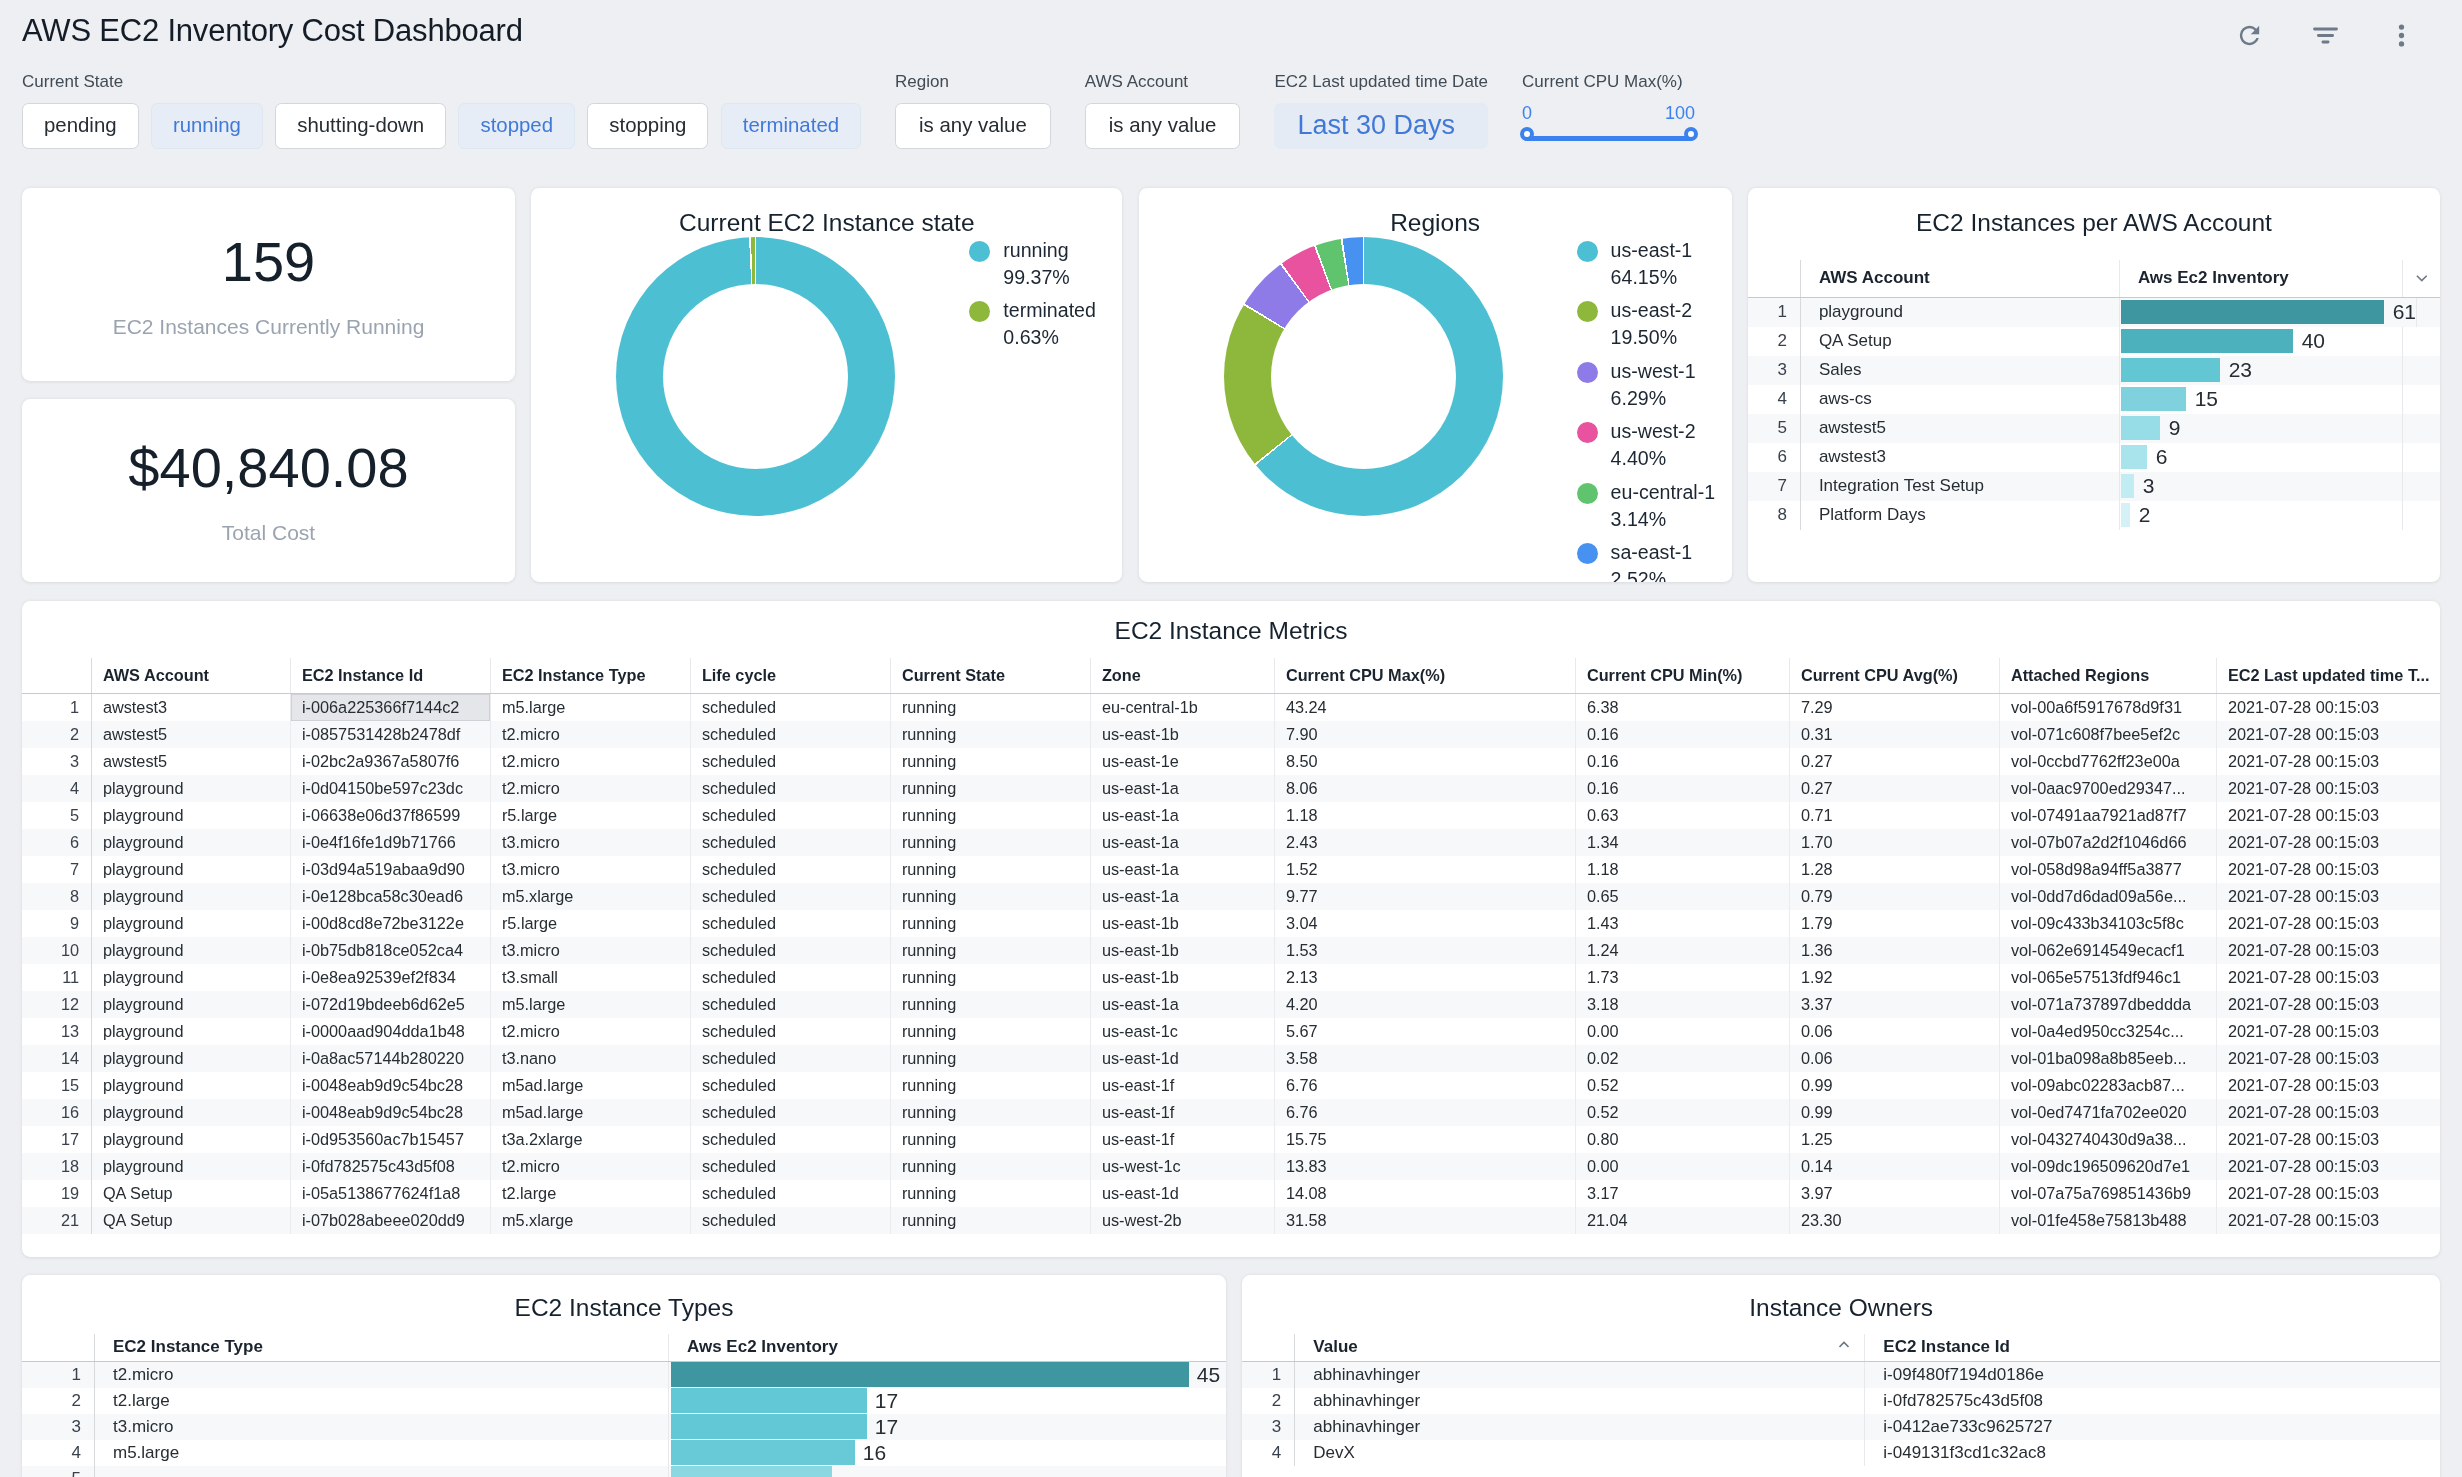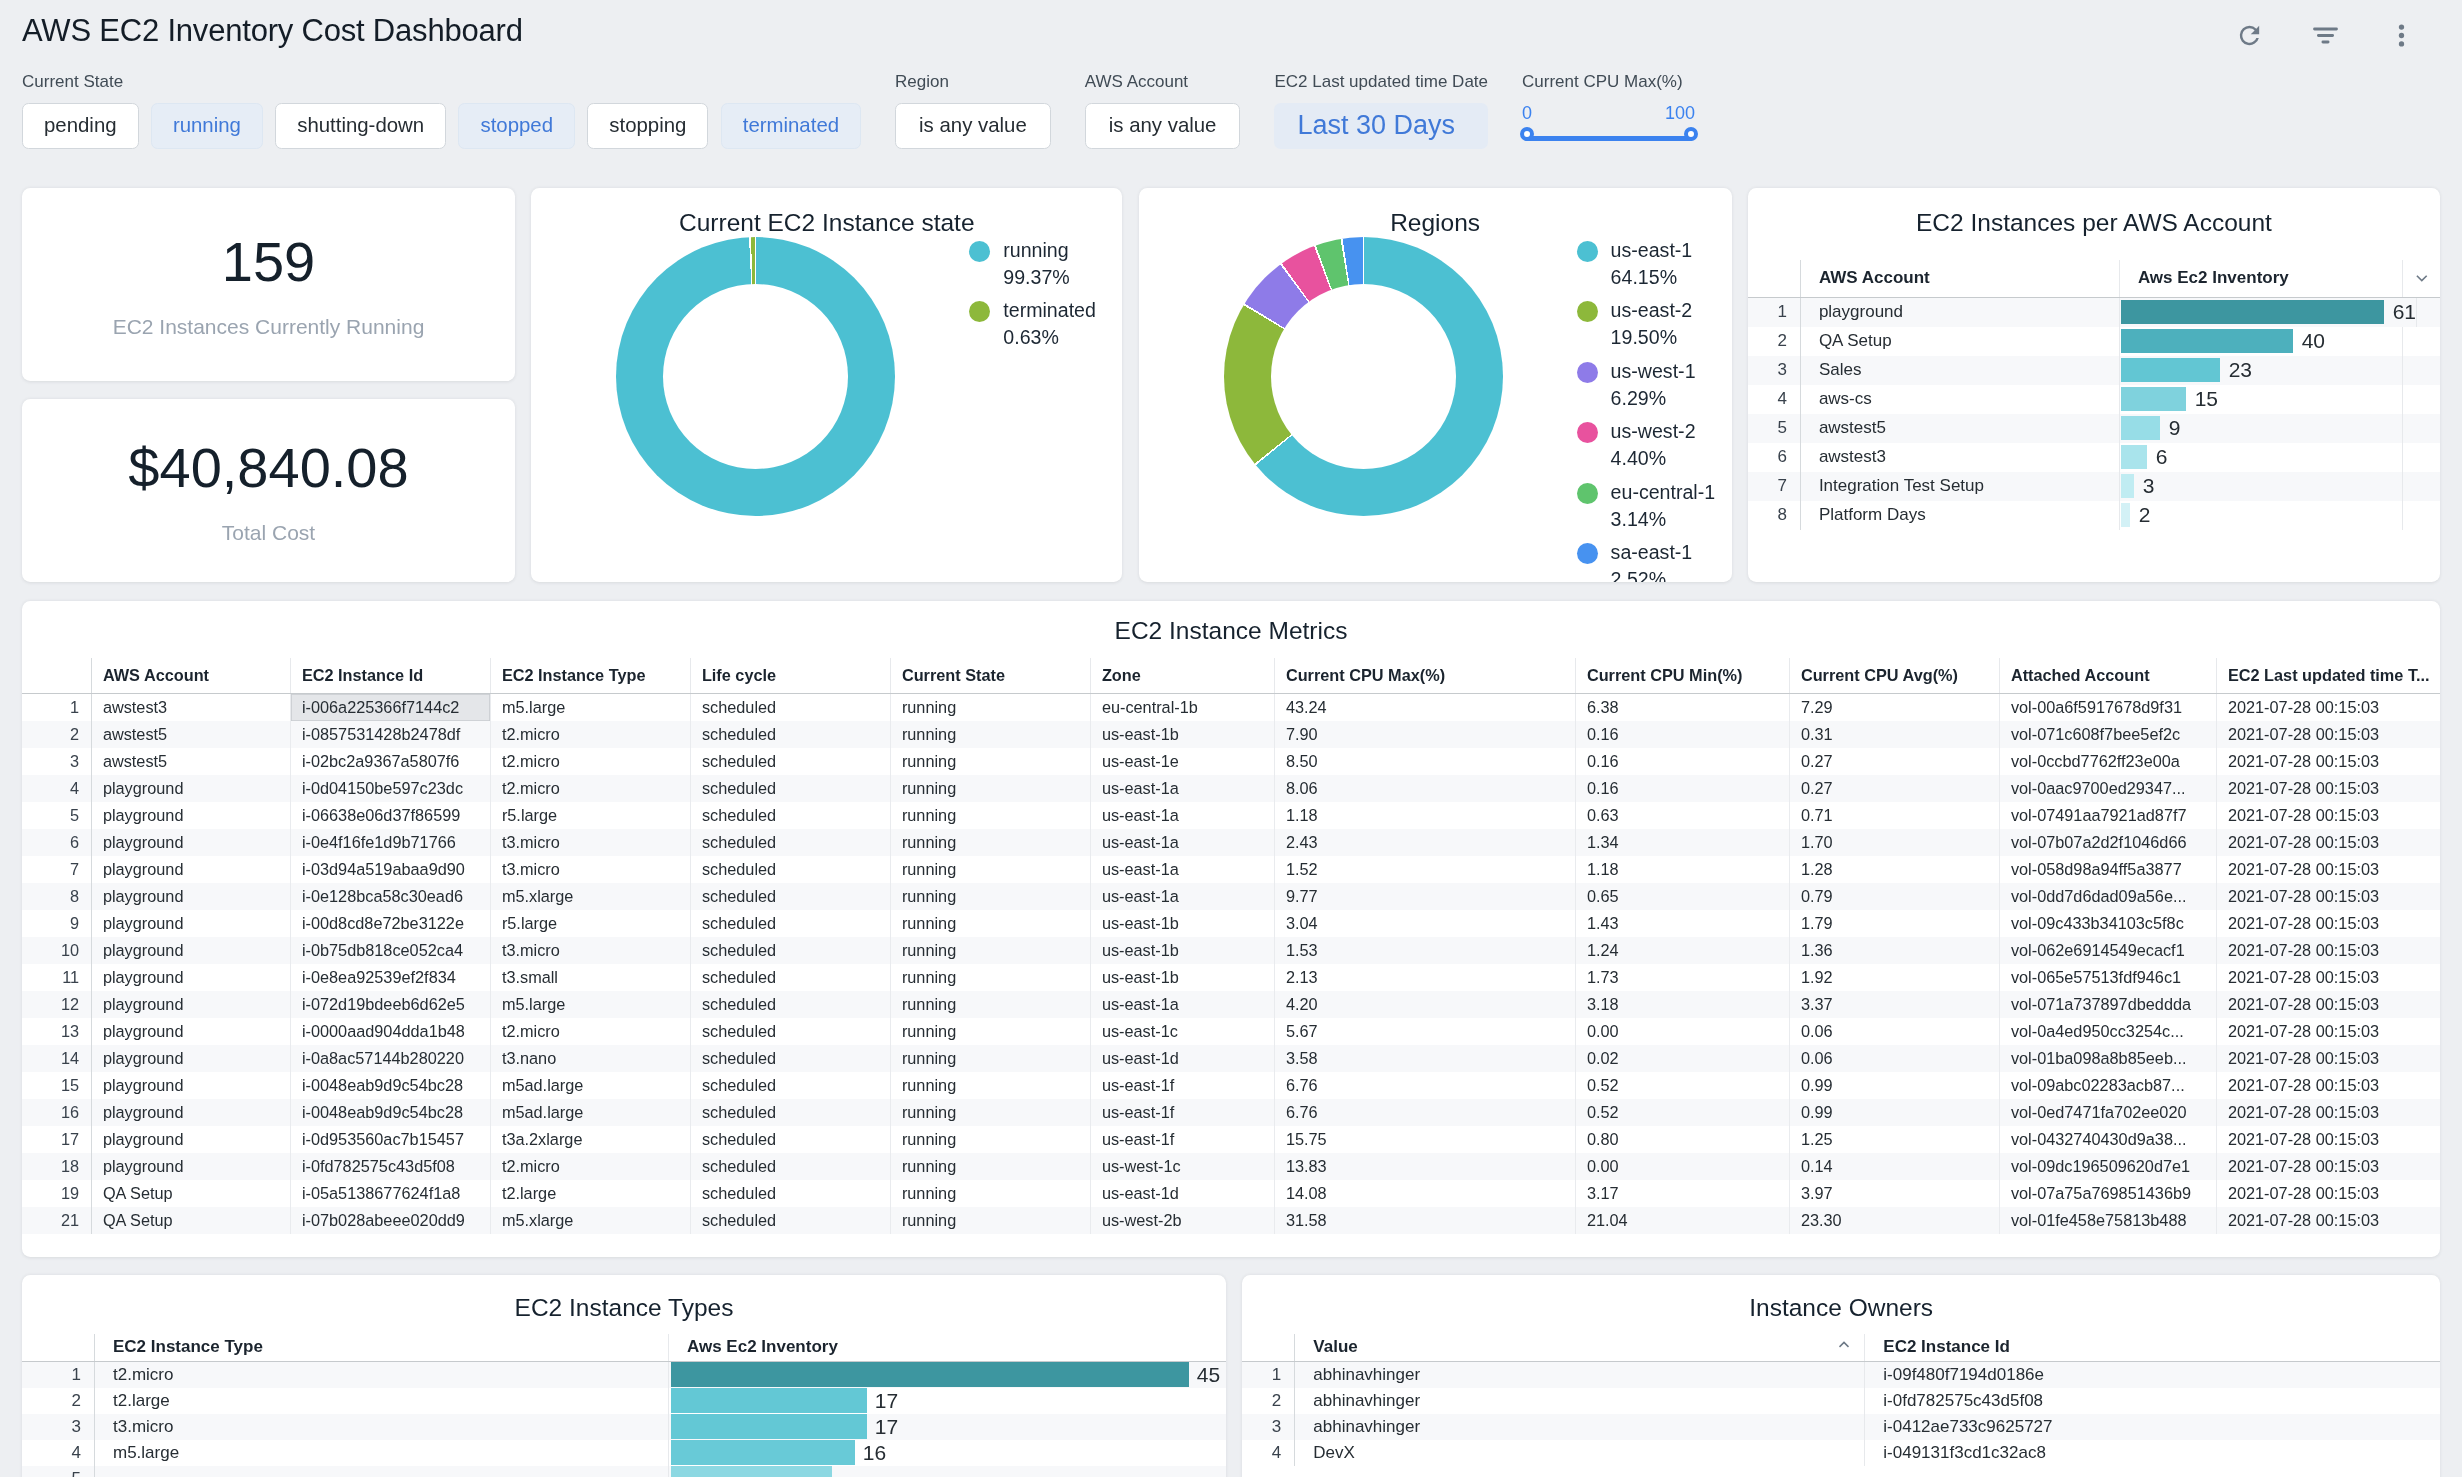--- a/index.html
+++ b/index.html
@@ -361,21 +361,21 @@
           <th class="numh"></th>
           <th>AWS Account</th>
           <th>EC2 Instance Id</th>
           <th>EC2 Instance Type</th>
           <th>Life cycle</th>
           <th>Current State</th>
           <th>Zone</th>
           <th>Current CPU Max(%)</th>
           <th>Current CPU Min(%)</th>
           <th>Current CPU Avg(%)</th>
-          <th>Attached Account</th>
+          <th>Attached Regions</th>
           <th>EC2 Last updated time T...</th>
         </tr>
       </thead>
       <tbody id="metrics-body">
           <tr>
             <td class="rownum">1</td>
             <td>awstest3</td>
             <td class="selected-cell">i-006a225366f7144c2</td>
             <td>m5.large</td>
             <td>scheduled</td>

